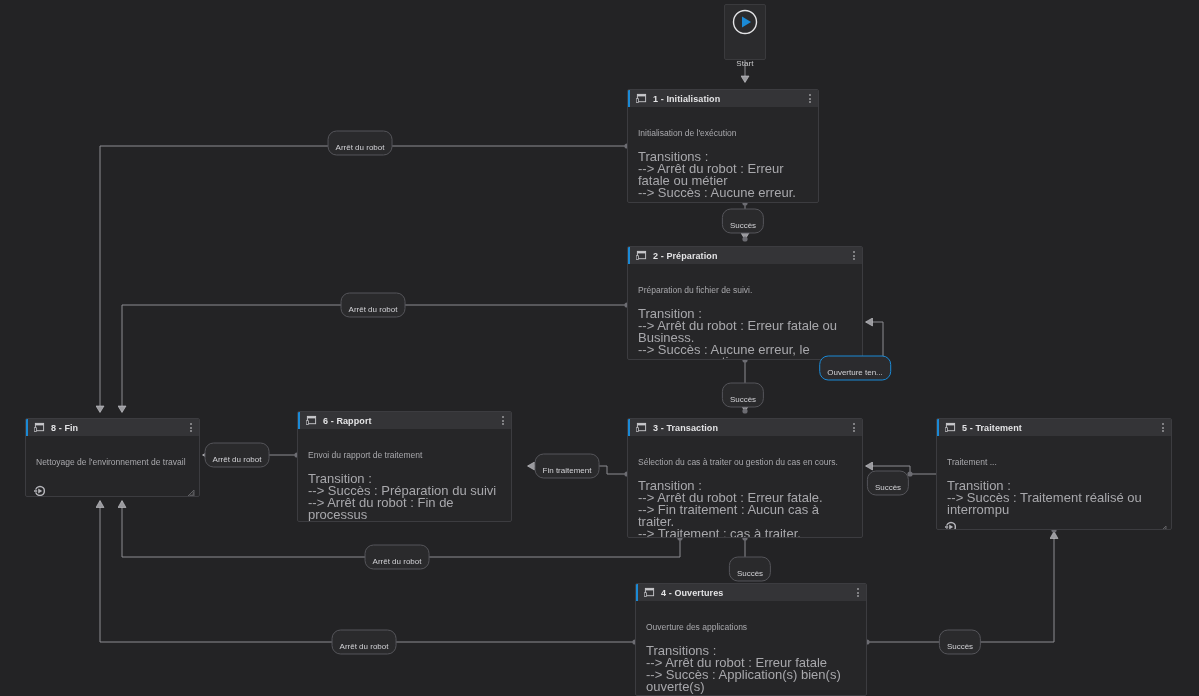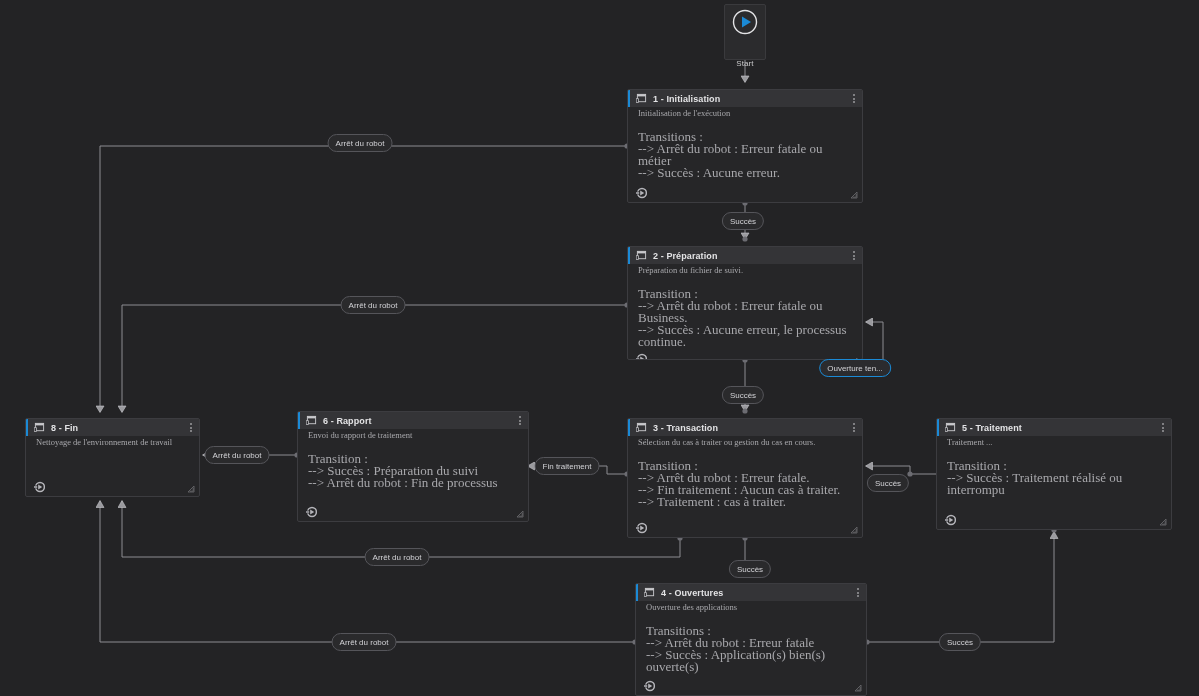--- a/index.html
+++ b/index.html
@@ -88,22 +88,21 @@
     flex-direction: column;
     gap: 1.5px;
     padding: 2px 1px;
     cursor: pointer;
   }
   .kebab i { display: block; width: 2px; height: 2px; background: #9a9a9e; border-radius: 50%; }
 
   .node-body {
     flex: 1 1 auto;
     position: relative;
-    padding: 0 10px 0 10px;
-    font-family: Liberation Serif, serif;
+    padding: 20px 10px 0 10px;
   }
   .node-desc {
     font-size: 8.5px;
     color: #a8a8ac;
     line-height: 12px;
     margin: 0 0 0 0;
   }
   .node-trans {
     font-size: 13px;
     color: #a8a8ac;
@@ -128,21 +127,21 @@
     opacity: .55;
   }
 
   
   .edge-label {
     position: absolute;
     transform: translate(-50%, -50%);
     background: #2a2a2c;
     border: 1px solid #55555a;
     border-radius: 9px;
-    padding: 3px 7px 2px 7px;
+    padding: 10px 7px 2px 7px;
     font-size: 8px;
     color: #d2d2d6;
     white-space: nowrap;
     line-height: 11px;
   }
   .edge-label.editing {
     border-color: #1b8ad6;
     background: #2b2b2e;
   }
 </style>
@@ -215,21 +214,21 @@
     <span>
       <svg class="start-circle" viewBox="0 0 26 26" xmlns="http://www.w3.org/2000/svg">
         <circle cx="13" cy="13" r="11.5" fill="none" stroke="#e4e4e6" stroke-width="1.4"></circle>
         <path d="M10,7.5 L19,13 L10,18.5 Z" fill="#1b8ad6"></path>
       </svg>
     </span>
     <span class="start-label">Start</span>
   </div>
 
   <div id="node-host">
-      <div class="node" style="left: 627px; top: 89px; width: 236px; height: 114px;">
+      <div class="node" style="left: 627px; top: 89px; width: 192px; height: 114px;">
         <div class="node-header">
       <span><svg class="hdr-icon" viewBox="0 0 12 12" xmlns="http://www.w3.org/2000/svg">
   <rect x="1.5" y="1.5" width="9" height="8" fill="none" stroke="#c9c9cd" stroke-width="1"></rect>
   <rect x="1.5" y="1.5" width="9" height="2.2" fill="#c9c9cd"></rect>
   <rect x="0.2" y="6.2" width="2.4" height="4.2" fill="#2f2f33" stroke="#c9c9cd" stroke-width="0.8"></rect>
 </svg></span>
       <span class="node-title">1 - Initialisation</span>
       <span class="kebab">
             <i></i>
             <i></i>
@@ -380,21 +379,21 @@
   <path d="M5.2,3.6 L9.2,6 L5.2,8.4 Z" fill="#b5b5ba"></path>
   <rect x="0.5" y="4.6" width="3.2" height="2.8" fill="#262628"></rect>
   <path d="M1,6 L4.2,6" stroke="#b5b5ba" stroke-width="1.4"></path>
 </svg></span>
       <span><svg class="grip" viewBox="0 0 8 8" xmlns="http://www.w3.org/2000/svg">
   <path d="M7,1 L7,7 L1,7 Z" fill="none" stroke="#9a9a9e" stroke-width="0.9"></path>
   <path d="M6.2,3 L6.2,6.2 L3,6.2" stroke="#9a9a9e" stroke-width="0.9" fill="none"></path>
 </svg></span>
     </div>
       </div>
-      <div class="node" style="left: 297px; top: 411px; width: 232px; height: 111px;">
+      <div class="node" style="left: 297px; top: 411px; width: 215px; height: 111px;">
         <div class="node-header">
       <span><svg class="hdr-icon" viewBox="0 0 12 12" xmlns="http://www.w3.org/2000/svg">
   <rect x="1.5" y="1.5" width="9" height="8" fill="none" stroke="#c9c9cd" stroke-width="1"></rect>
   <rect x="1.5" y="1.5" width="9" height="2.2" fill="#c9c9cd"></rect>
   <rect x="0.2" y="6.2" width="2.4" height="4.2" fill="#2f2f33" stroke="#c9c9cd" stroke-width="0.8"></rect>
 </svg></span>
       <span class="node-title">6 - Rapport</span>
       <span class="kebab">
             <i></i>
             <i></i>

